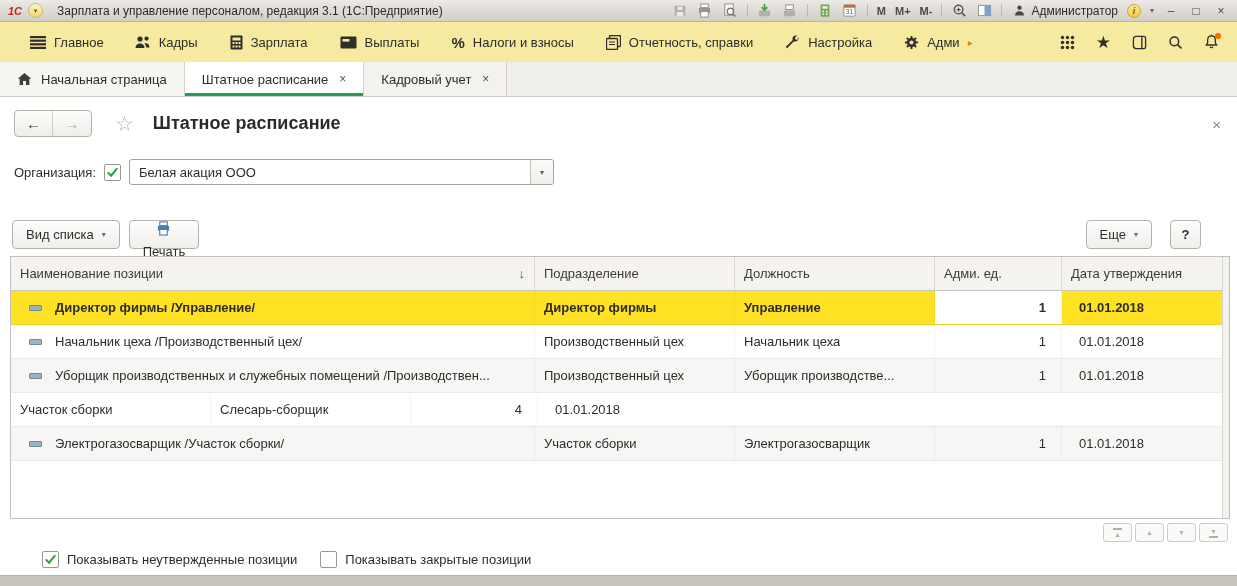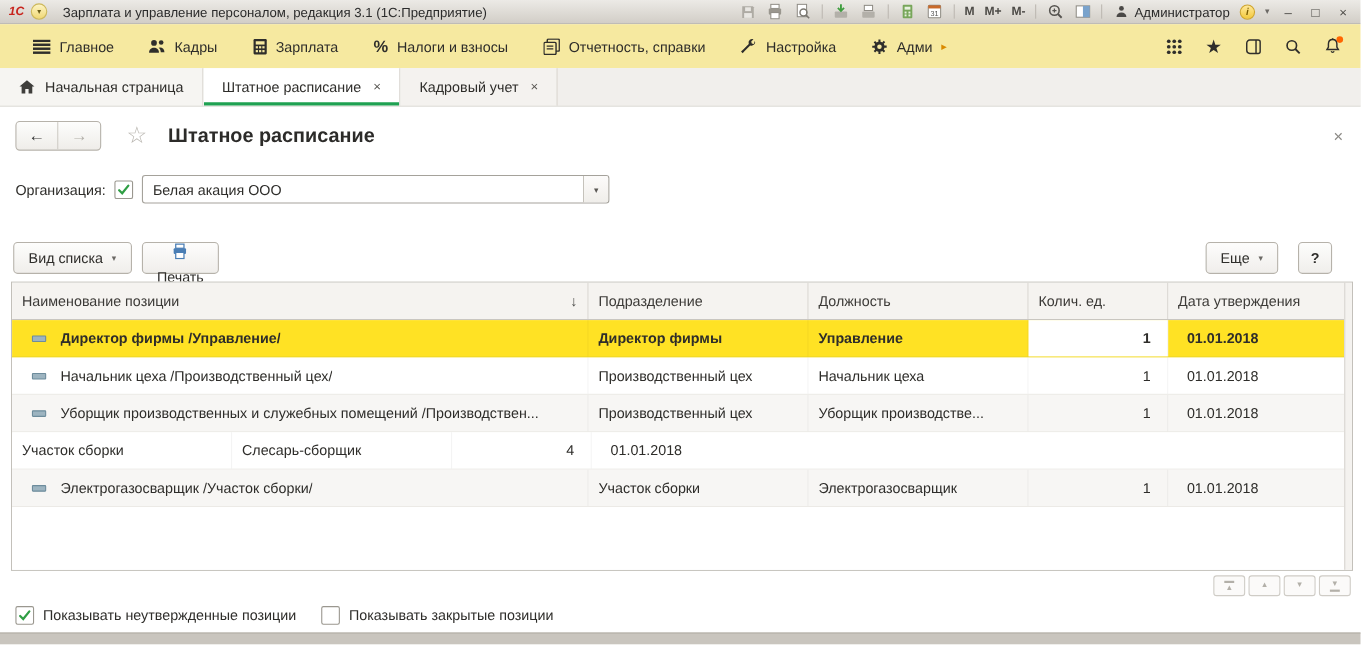--- a/index.html
+++ b/index.html
@@ -54,21 +54,21 @@
 
   .org-row { display:flex; align-items:center; padding:22px 14px 0; font-size:13px; }
   .cb { width:17px; height:17px; background:#fff; border:1px solid #9a978f; border-radius:2px;
         display:flex; align-items:center; justify-content:center; flex:0 0 auto; }
   .org-row .cb { margin-left:8px; }
   .combo { display:flex; width:425px; height:26px; border:1px solid #a5a29b; border-radius:3px; background:#fff; margin-left:8px; }
   .combo-text { flex:1; padding:5px 9px; font-size:13px; white-space:nowrap; overflow:hidden; }
   .combo-btn { width:23px; border-left:1px solid #c5c2bb; background:linear-gradient(#fcfbfa,#f0eeea);
                display:flex; align-items:center; justify-content:center; font-size:8px; color:#5a5854; border-radius:0 2px 2px 0; }
 
-  .cmdbar { display:flex; align-items:center; padding:35px 26px 0 12px; }
+  .cmdbar { display:flex; align-items:center; padding:35px 36px 0 12px; }
   .btn { height:29px; display:inline-flex; align-items:center; gap:8px; padding:0 13px; border:1px solid #b6b2aa; border-radius:4px;
          background:linear-gradient(#fdfdfc,#f0eeeb); font-size:13px; color:#2f2e2b; cursor:pointer; white-space:nowrap; }
   .btn + .btn { margin-left:9px;flex-direction:column; }
   .caret { font-size:8px; color:#6b6965; }
   .cmd-right { margin-left:auto; display:flex; gap:9px; }
   .btn-help { width:31px; justify-content:center; font-weight:bold; }
 
   
   .tbl { margin:7px 7px 0 10px; width:1220px; height:263px; border:1px solid #c3c0ba; position:relative;
          display:flex; flex-direction:column; padding-right:7px; background:#fff; }
@@ -90,21 +90,21 @@
   .tbl-empty { flex:1; background:#fff; }
 
   .scrollnav { display:flex; justify-content:flex-end; gap:3px; padding:4px 9px 0; }
   .mini { width:29px; height:19px; border:1px solid #cfccc6; border-radius:3px; background:#fbfaf9;
           display:flex; flex-direction:column; align-items:center; justify-content:center; cursor:pointer; }
   .tri { font-size:7px; color:#b3b0a9; line-height:1; }
   .bar { width:9px; height:2px; background:#b3b0a9; }
   .bar.top { margin-bottom:1px; } .bar.bot { margin-top:1px; }
 
   .footerbar { display:flex; align-items:center; padding:9px 14px 0; font-size:13px; }
-  .cbgroup { display:flex; align-items:center; gap:8px; }
+  .cbgroup { display:flex; align-items:center; gap:8px;margin-left:28px; }
   .cbgroup + .cbgroup { margin-left:23px;text-align:center; }
 
   .bottom-strip { position:absolute; bottom:0; left:0; right:0; height:11px; background:#c9c5be; border-top:1px solid #b4b0a8; }
 
   svg { display:block; }
 </style>
 </head>
 <body>
 
 <div class="titlebar">
@@ -230,20 +230,29 @@
           <rect x="2.5" y="2.5" width="8" height="3" fill="#f6e9a0"></rect>
           <rect x="2.5" y="7" width="2" height="2" fill="#f6e9a0"></rect>
           <rect x="5.5" y="7" width="2" height="2" fill="#f6e9a0"></rect>
           <rect x="8.5" y="7" width="2" height="2" fill="#f6e9a0"></rect>
           <rect x="2.5" y="10.5" width="2" height="2" fill="#f6e9a0"></rect>
           <rect x="5.5" y="10.5" width="2" height="2" fill="#f6e9a0"></rect>
           <rect x="8.5" y="10.5" width="2" height="2" fill="#f6e9a0"></rect>
         </svg>
       </span>
     <span>Зарплата</span>
+  </span>
+  <span class="menu-item">
+    <span>
+        <svg width="17" height="13" viewBox="0 0 17 13" fill="#2f2e2b">
+          <rect x="0.5" y="0.5" width="16" height="12" rx="1.2"></rect>
+          <rect x="2.5" y="3" width="7" height="2.6" fill="#f6e9a0"></rect>
+        </svg>
+      </span>
+    <span>Выплаты</span>
   </span>
   <span class="menu-item">
     <span class="pct">%</span>
     <span>Налоги и взносы</span>
   </span>
   <span class="menu-item">
     <span>
         <svg width="15" height="15" viewBox="0 0 15 15">
           <rect x="3.5" y="0.5" width="11" height="11" rx="1" fill="none" stroke="#2f2e2b" stroke-width="1.3"></rect>
           <rect x="0.5" y="3.5" width="11" height="11" rx="1" fill="#f6e9a0" stroke="#2f2e2b" stroke-width="1.3"></rect>
@@ -379,21 +388,21 @@
   </div>
 
   <div class="tbl">
     <div class="thead">
       <span class="th c0">
         <span>Наименование позиции</span>
         <span class="sort-a">↓</span>
       </span>
       <span class="th c1">Подразделение</span>
       <span class="th c2">Должность</span>
-      <span class="th c3">Колич. ед.</span>
+      <span class="th c3">Адми. ед.</span>
       <span class="th c4">Дата утверждения</span>
     </div>
 
     <div class="tr selected">
       <span class="td c0">
           <span class="marker"></span>
           <span class="nametext">Директор фирмы /Управление/</span>
         </span>
       <span class="td c2">Директор фирмы</span>
       <span class="td c1">Управление</span>

